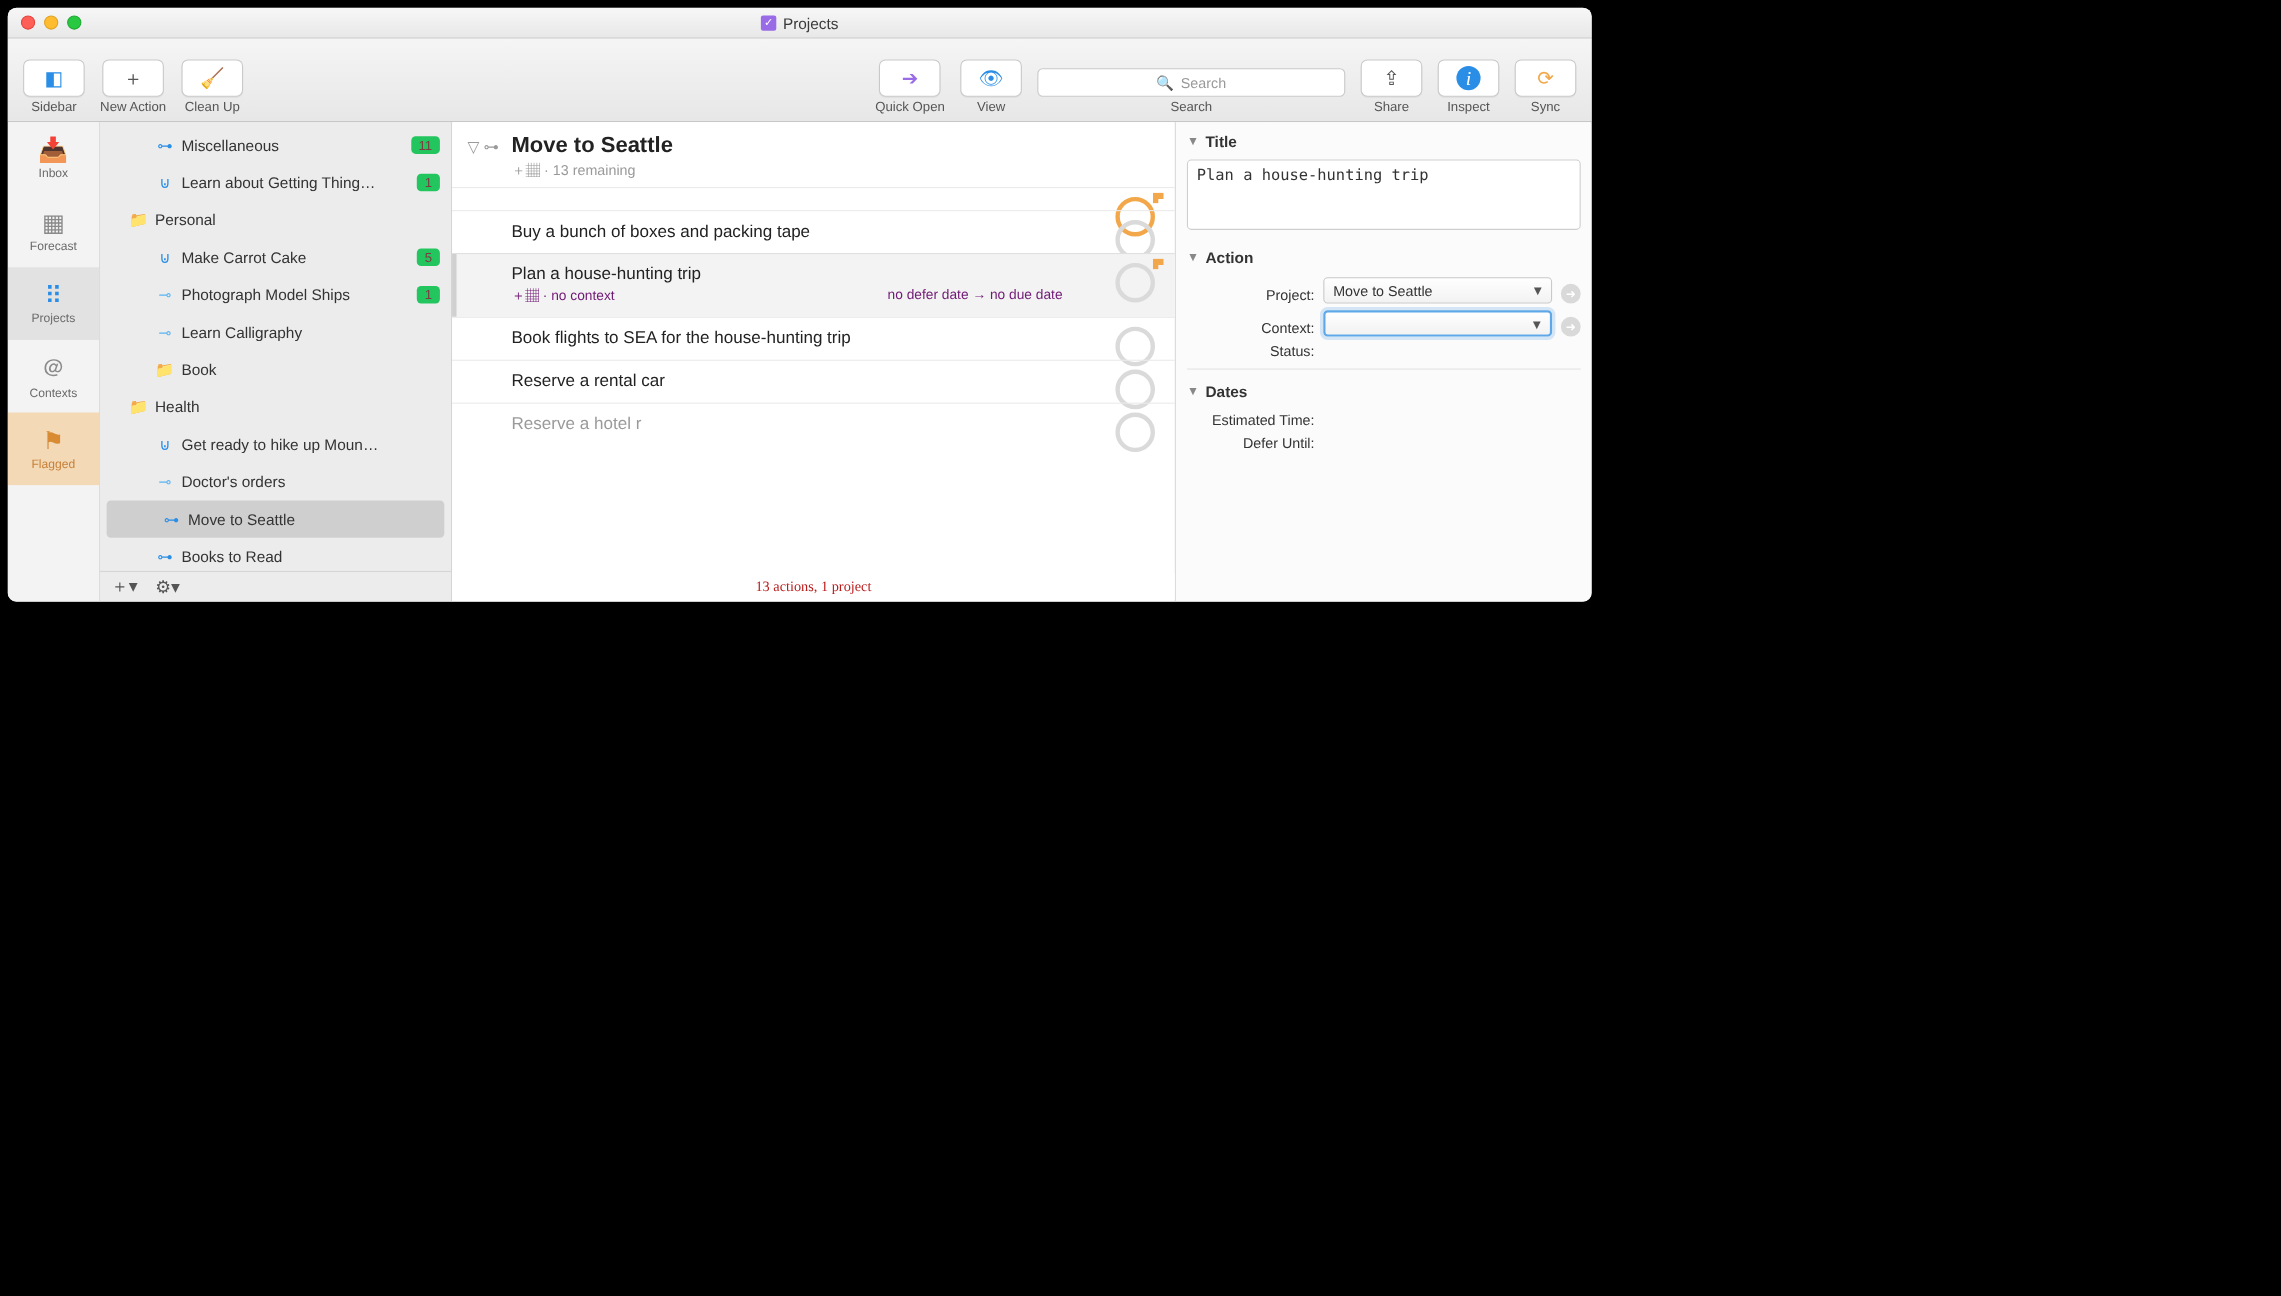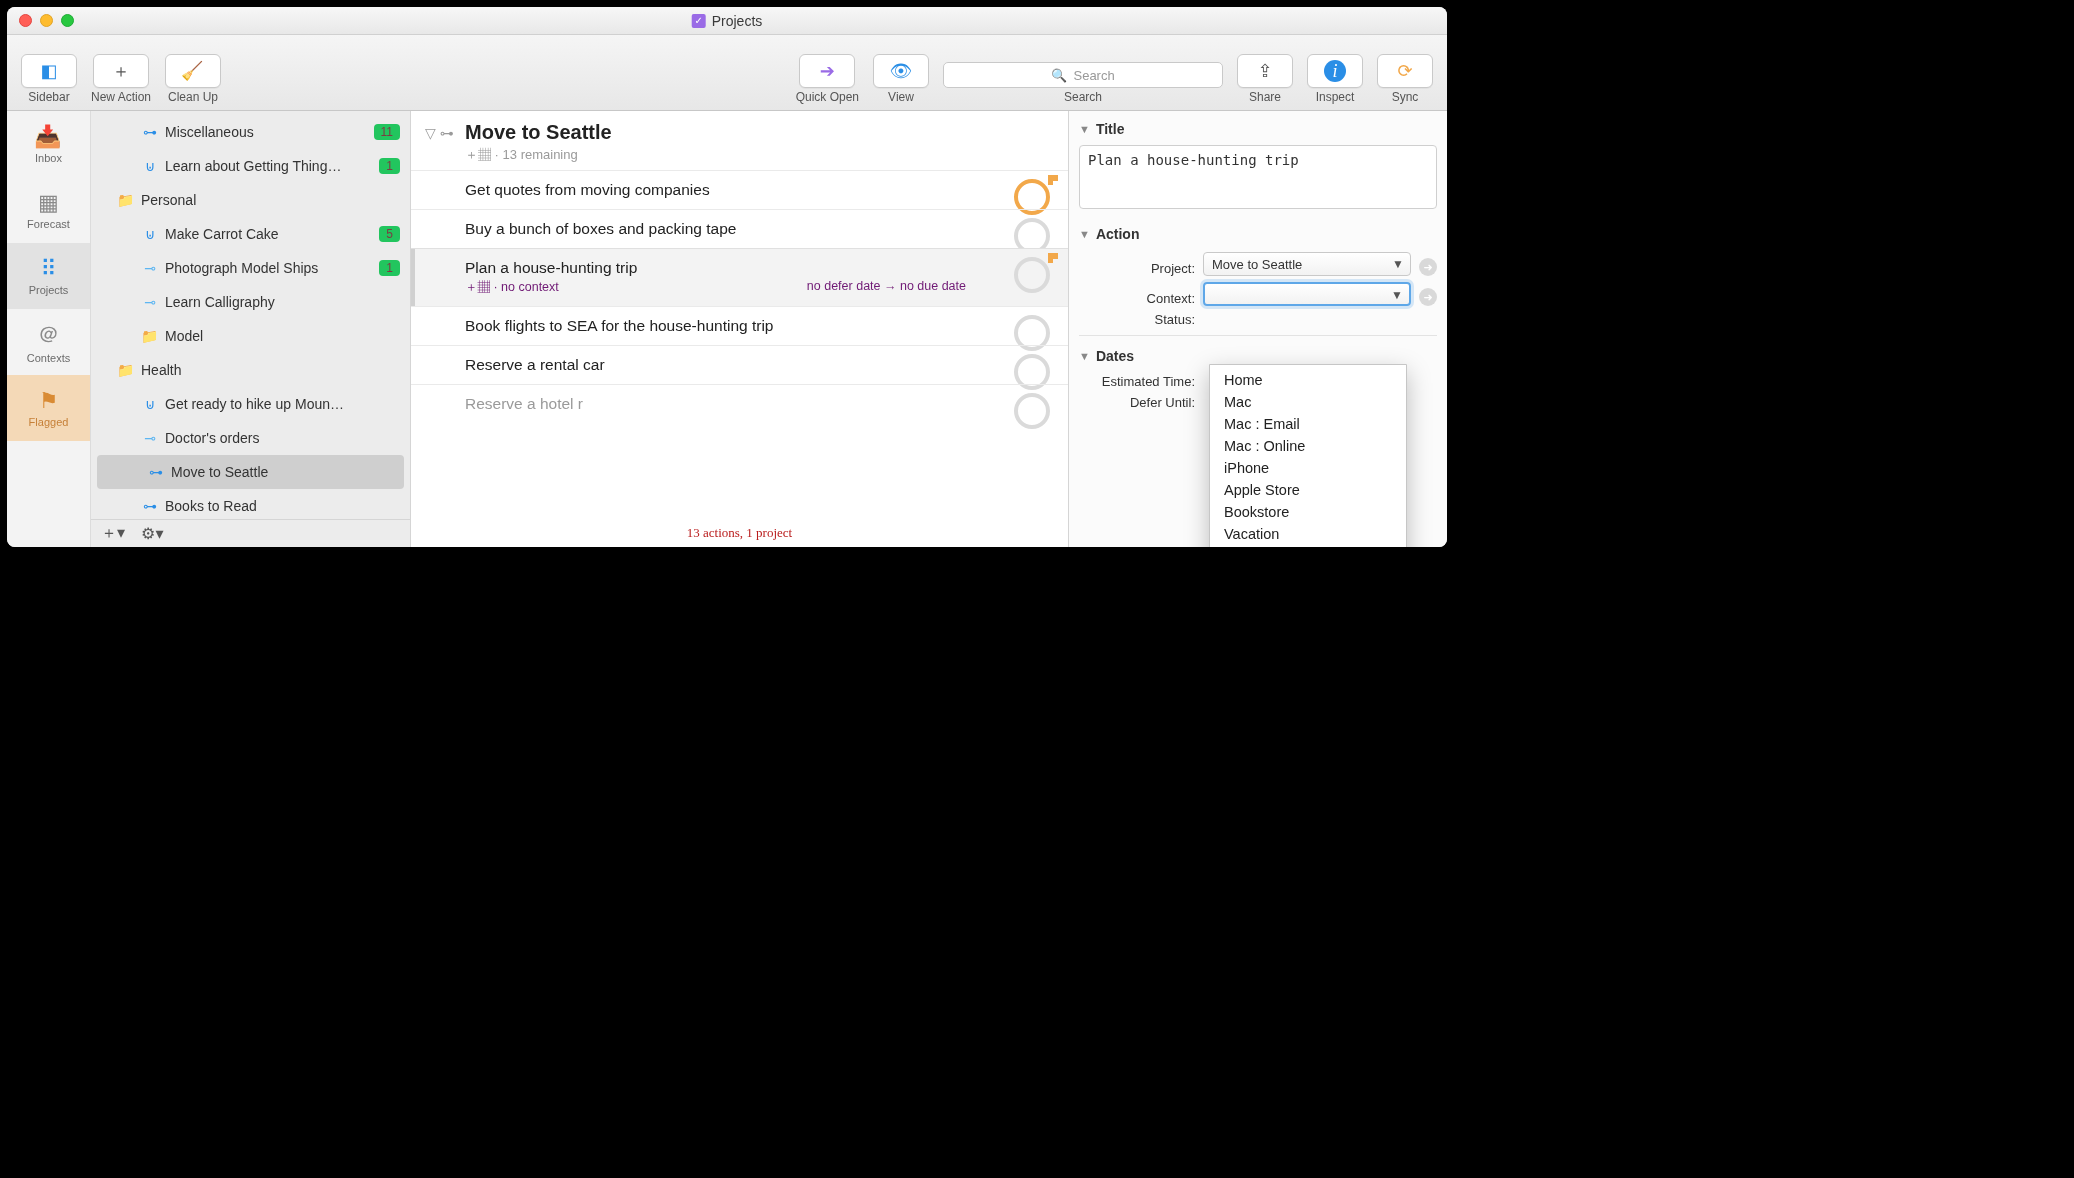--- a/index.html
+++ b/index.html
@@ -198,21 +198,21 @@
             <span class="sb-icon sal">⊸</span>
             <span class="sb-label">Photograph Model Ships</span>
             <span class="sb-badge">1</span>
           </div>
           <div class="sb-row sb-indent2">
             <span class="sb-icon sal">⊸</span>
             <span class="sb-label">Learn Calligraphy</span>
           </div>
           <div class="sb-row sb-indent2">
             <span class="sb-icon folder">📁</span>
-            <span class="sb-label">Model</span>
+            <span class="sb-label">Book</span>
           </div>
           <div class="sb-row sb-indent1">
             <span class="sb-icon folder">📁</span>
             <span class="sb-label">Health</span>
           </div>
           <div class="sb-row sb-indent2">
             <span class="sb-icon par">⊍</span>
             <span class="sb-label">Get ready to hike up Moun…</span>
           </div>
           <div class="sb-row sb-indent2">
@@ -235,21 +235,20 @@
     </div>
 
     <div class="outline">
       <div class="ol-header">
         <div class="hdr-icons">▽ ⊶</div>
         <div class="ol-title">Move to Seattle</div>
         <div class="ol-sub">＋▦ · <span>13 remaining</span></div>
       </div>
       <div id="tasks">
           <div class="task due">
-            <div>Get quotes from moving companies</div>
             <div class="circle"></div>
             <div class="flag"></div>
           </div>
           <div class="task">
             <div>Buy a bunch of boxes and packing tape</div>
             <div class="circle"></div>
           </div>
           <div class="task sel">
             <div>Plan a house-hunting trip</div>
             <div class="sub">＋▦ · no context<span class="right">no defer date → no due date</span></div>
@@ -314,25 +313,14 @@
       <div class="formrow">
         <label>Estimated Time:</label>
       </div>
       <div class="formrow">
         <label>Defer Until:</label>
       </div>
     </div>
 
   </div>
 
-  <div class="dropdown" id="dd">
-      <div class="dd-item">Home</div>
-      <div class="dd-item">Mac</div>
-      <div class="dd-item">Mac : Email</div>
-      <div class="dd-item">Mac : Online</div>
-      <div class="dd-item">iPhone</div>
-      <div class="dd-item">Apple Store</div>
-      <div class="dd-item">Bookstore</div>
-      <div class="dd-item">Vacation</div>
-      <div class="dd-item">Vacation : Seattle</div>
-    </div>
 
 </div>
 
 </body></html>

